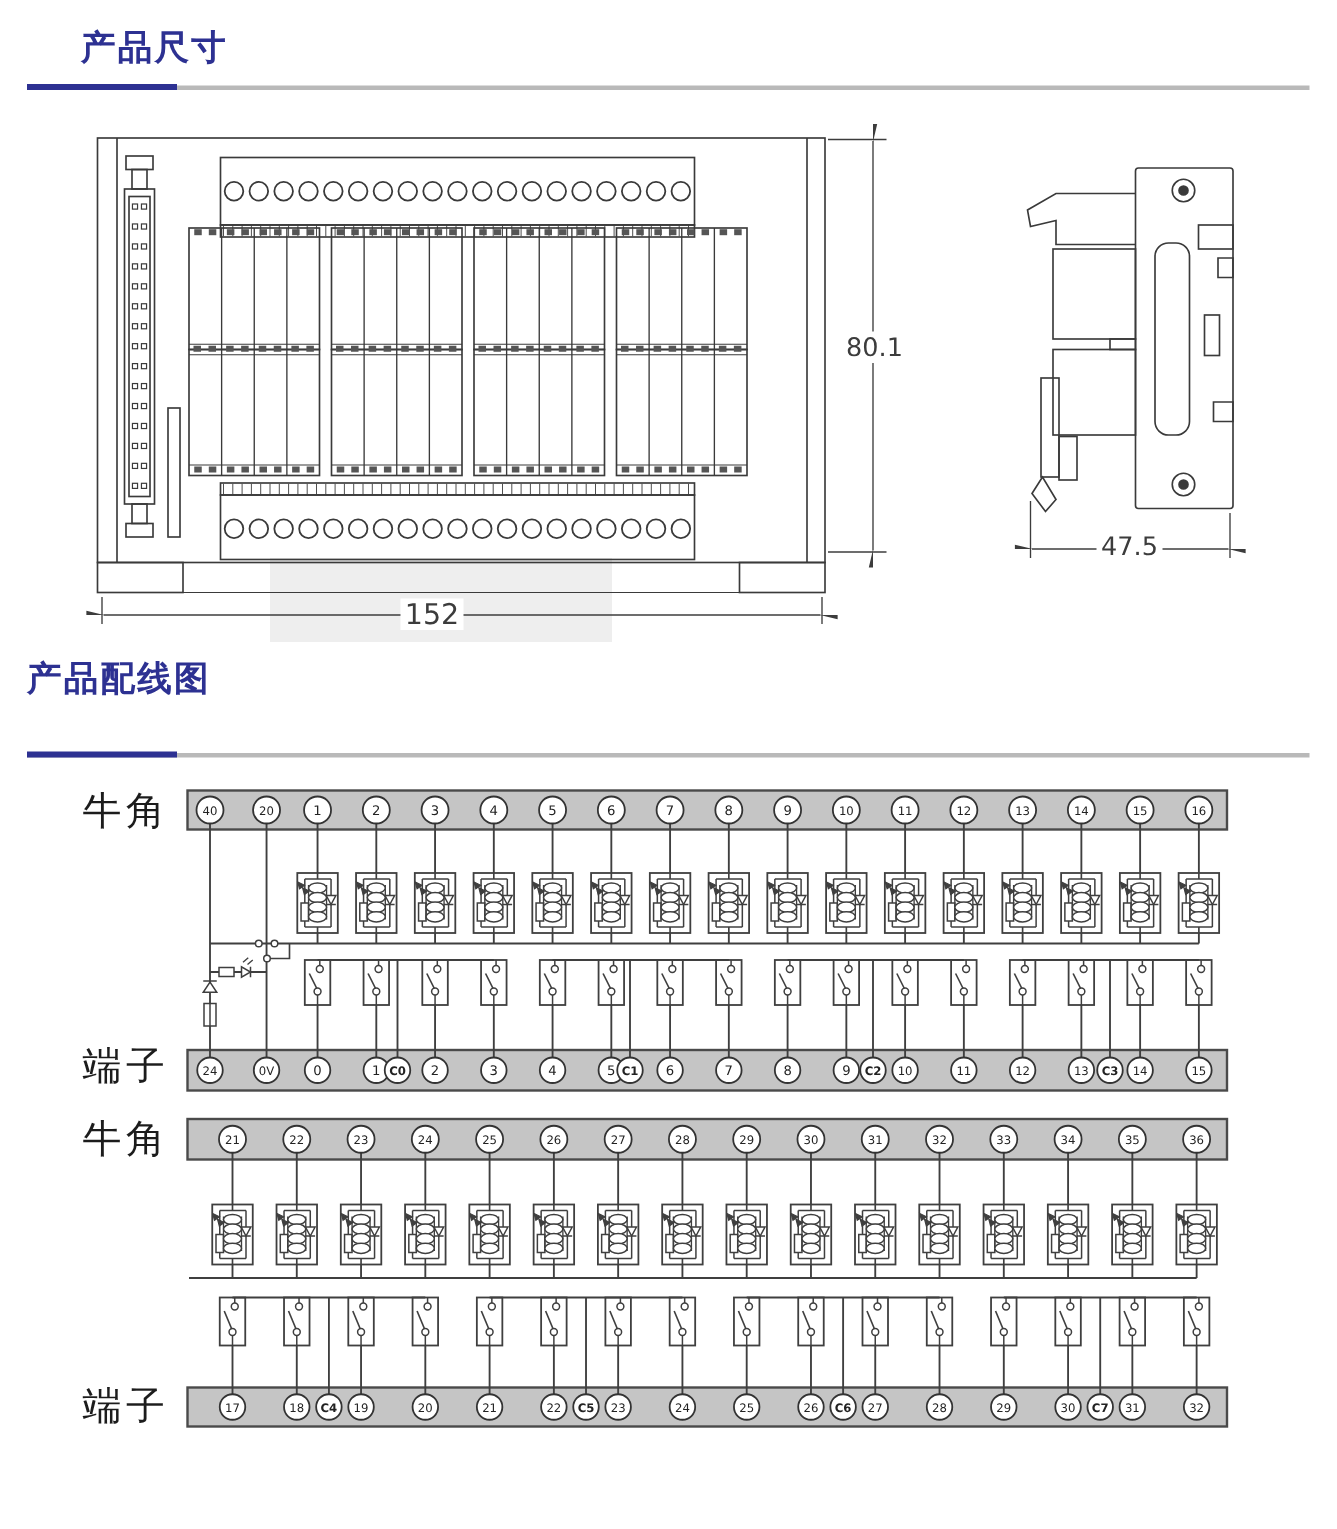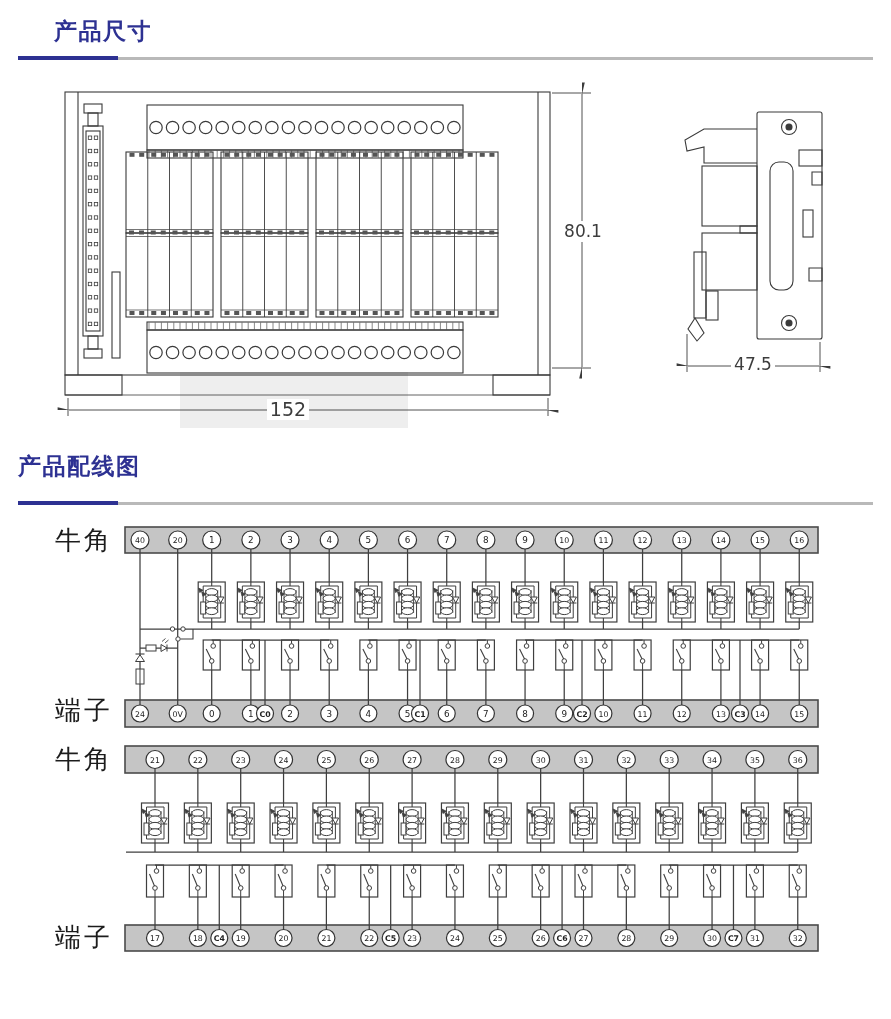--- a/index.html
+++ b/index.html
@@ -416,21 +416,21 @@
 
   <g>
     <line x1="687" y1="334" x2="687" y2="372" stroke="#3c3c3c" stroke-width="0.9"></line>
     <line x1="820" y1="342" x2="820" y2="372" stroke="#3c3c3c" stroke-width="0.9"></line>
     <line x1="688" y1="366" x2="819" y2="366" stroke="#3c3c3c" stroke-width="0.9" marker-start="url(#ar)" marker-end="url(#ar)"></line>
     <rect x="731" y="355" width="44" height="19" fill="#ffffff" stroke="none"></rect>
     <text class="dimtext" x="753" y="370" font-size="17" text-anchor="middle">47.5</text>
   </g>
 </svg>
 
-<div class="section-header" style="top:451px;">
+<div class="section-header" style="top:437px;">
   <h2>产品配线图</h2>
 </div>
 <div class="rule" style="top:502px;">
   <span class="rule-accent"></span>
 </div>
 
 <svg id="wiring1" style="top:515px;" width="891" height="235" viewBox="0 515 891 235">
   <text x="55" y="549" font-size="26" letter-spacing="3" fill="#1c1c1c">牛角</text>
   <text x="55" y="719" font-size="26" letter-spacing="3" fill="#1c1c1c">端子</text>
   <g id="w1">

